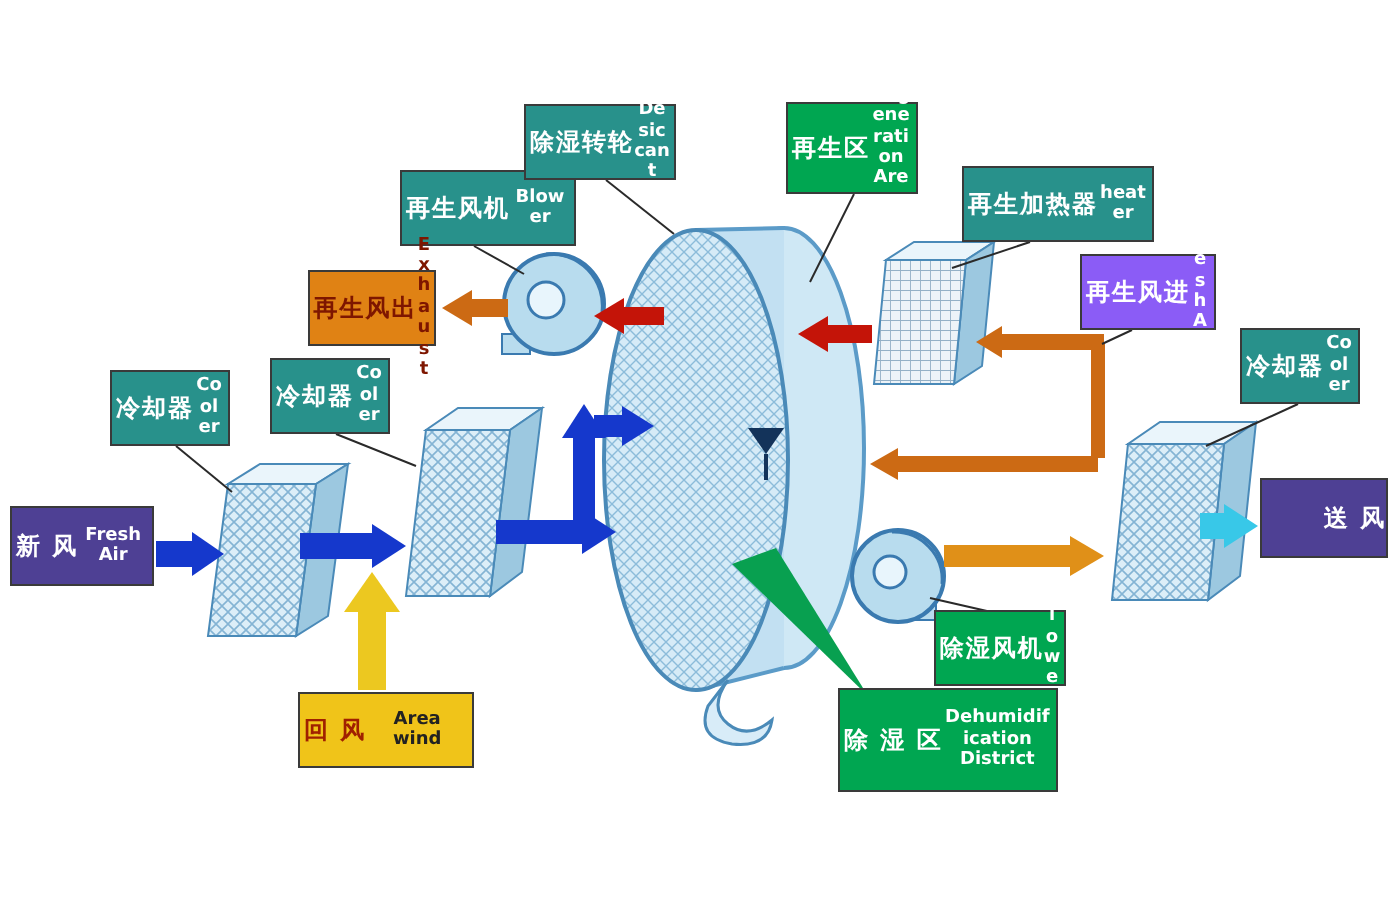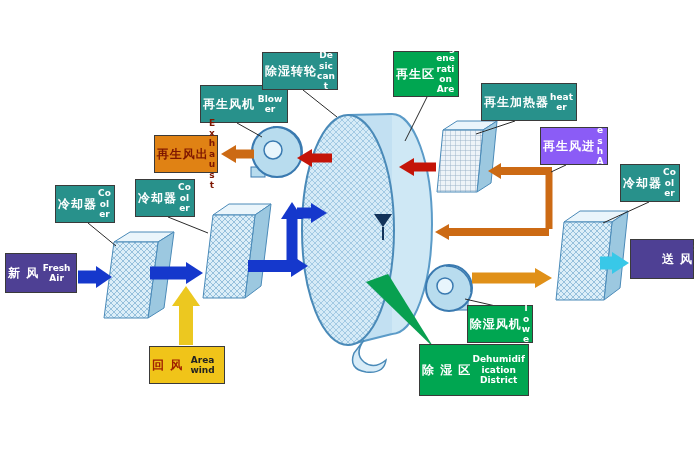--- a/index.html
+++ b/index.html
@@ -208,18 +208,18 @@
   <div class="lbl green" style="left:467px;top:305px;width:66px;height:38px;">
     <span class="zh">除湿风机</span>
     <span class="en">Blower</span>
   </div>
 
   <div class="lbl green" style="left:419px;top:344px;width:110px;height:52px;">
     <span class="zh">除 湿 区</span>
     <span class="en">Dehumidification District</span>
   </div>
 
-  <div class="lbl yellowL" style="left:149px;top:346px;width:76px;height:38px;text-align:center;">
+  <div class="lbl yellowL" style="left:149px;top:346px;width:88px;height:38px;text-align:center;">
     <span class="zh">回 风</span>
     <span class="en">Area wind</span>
   </div>
 
 </div>
 
 </body></html>

